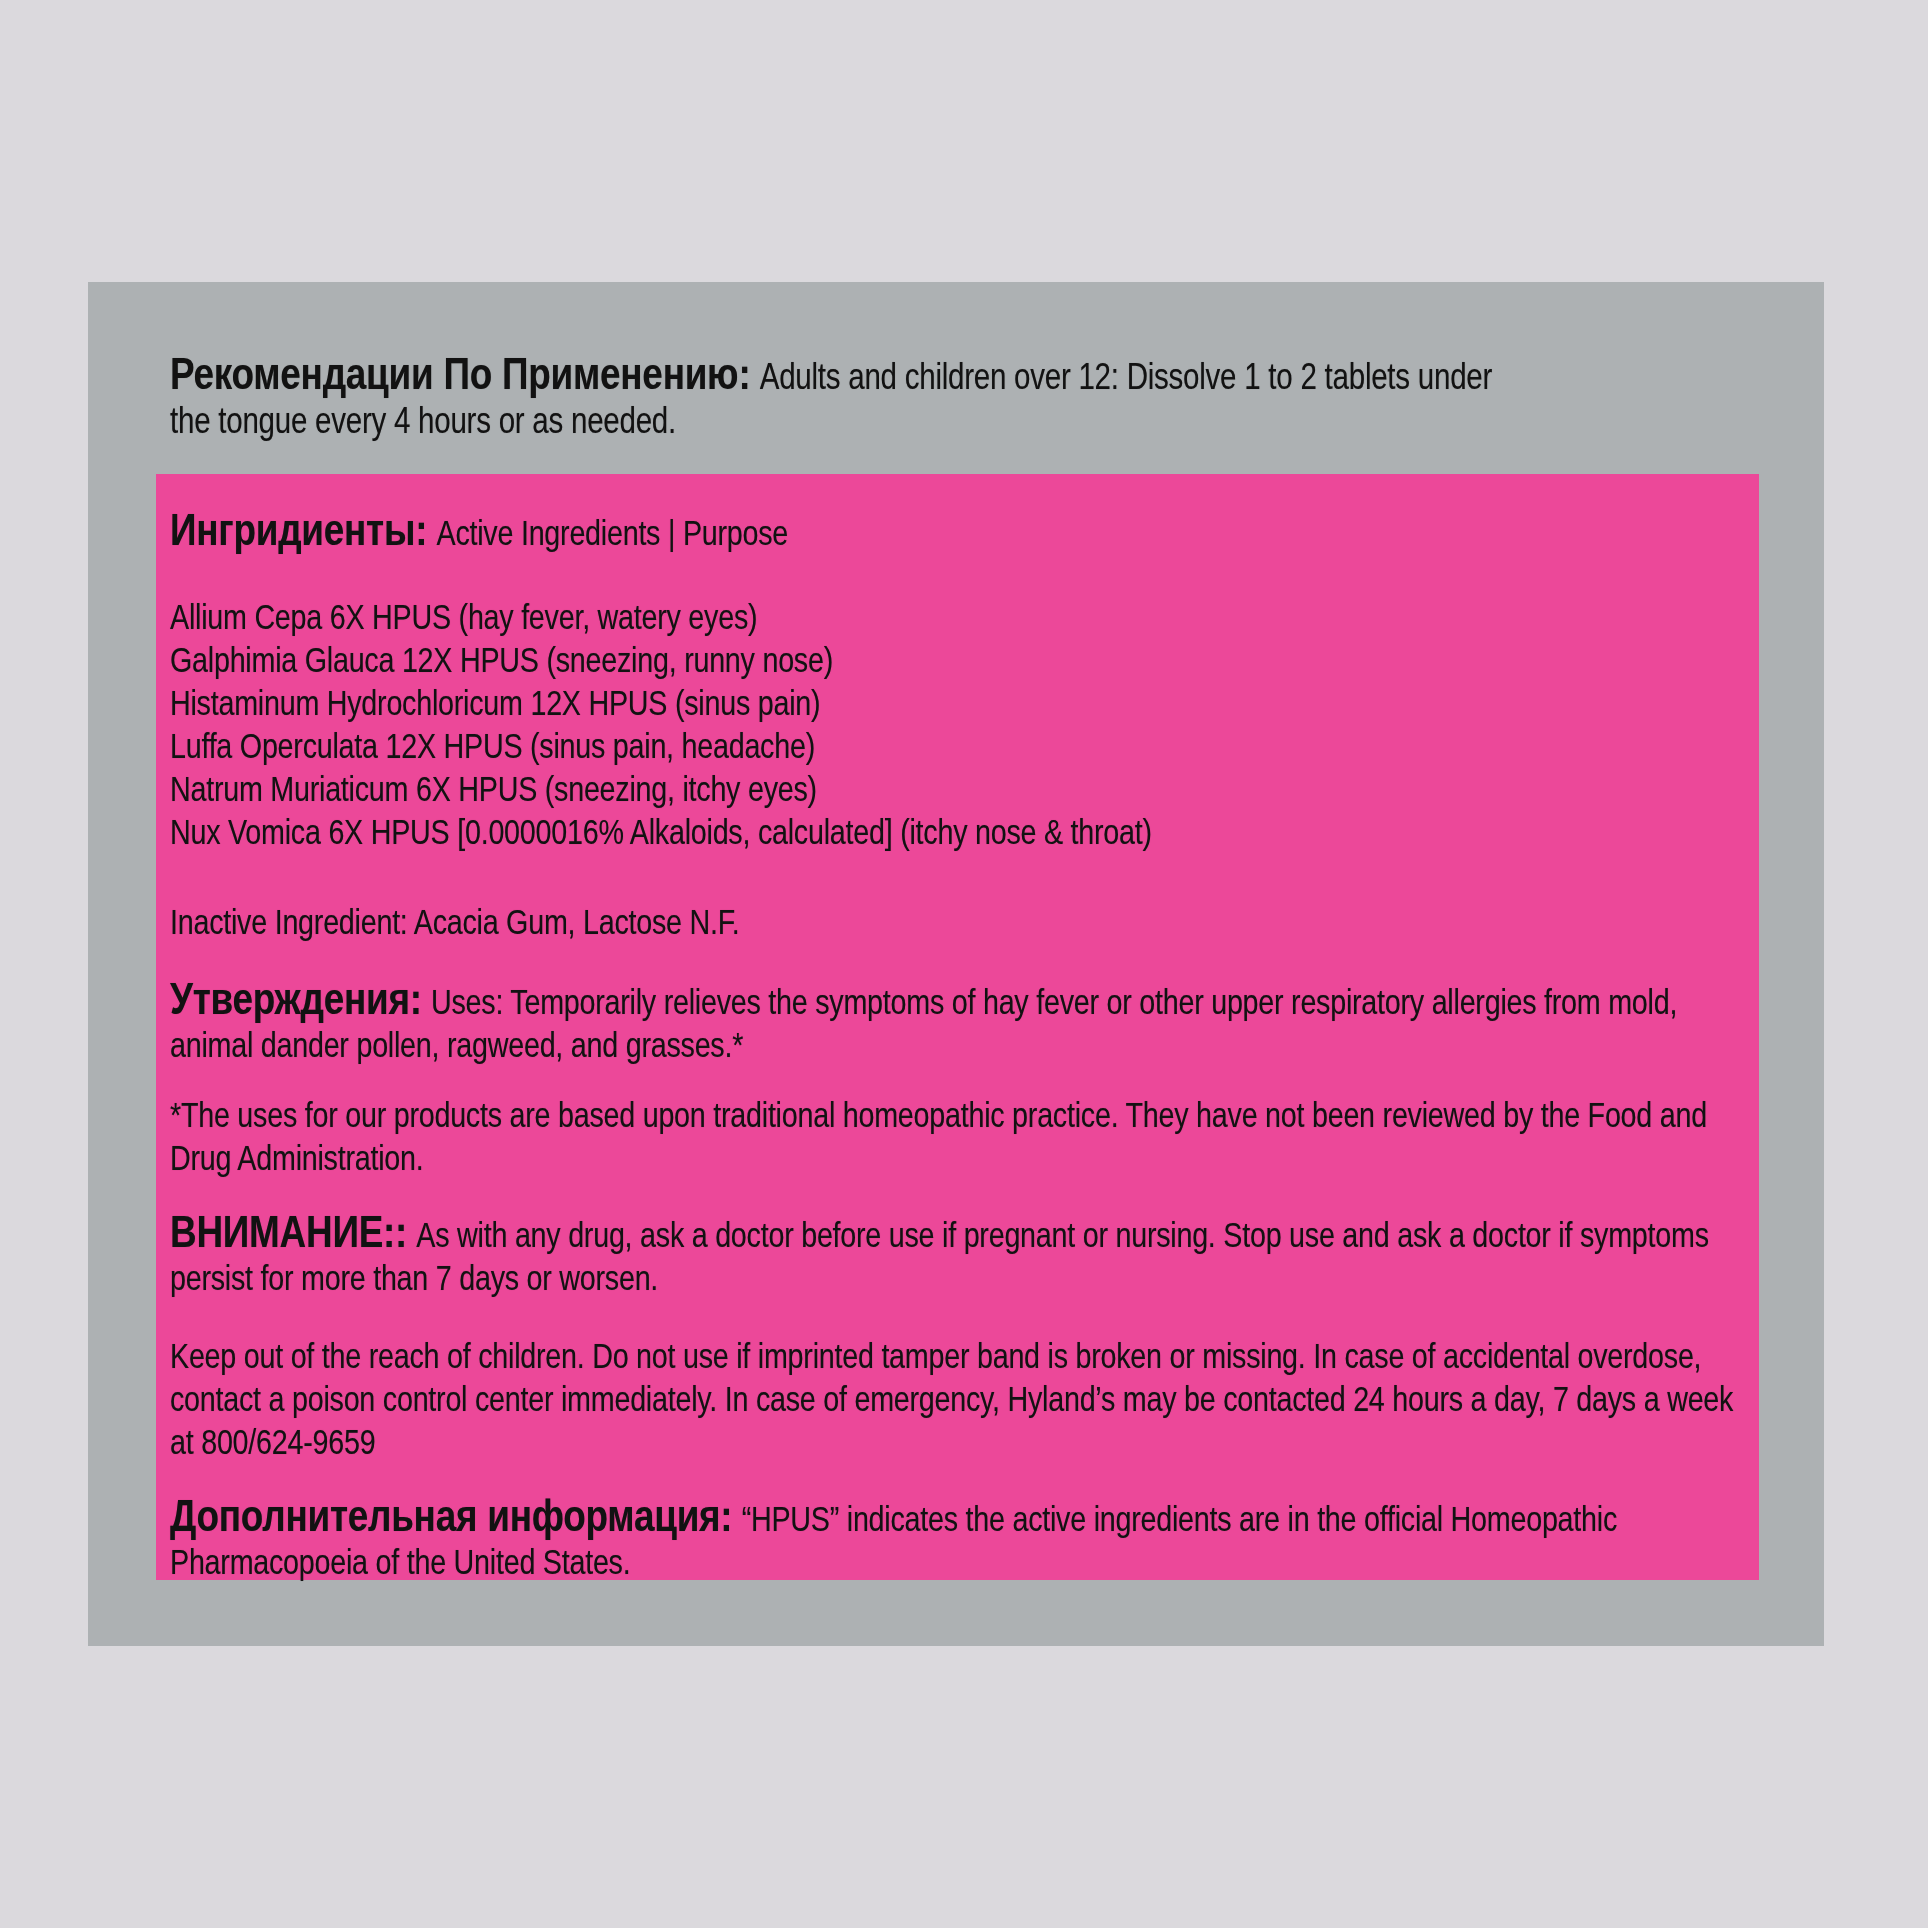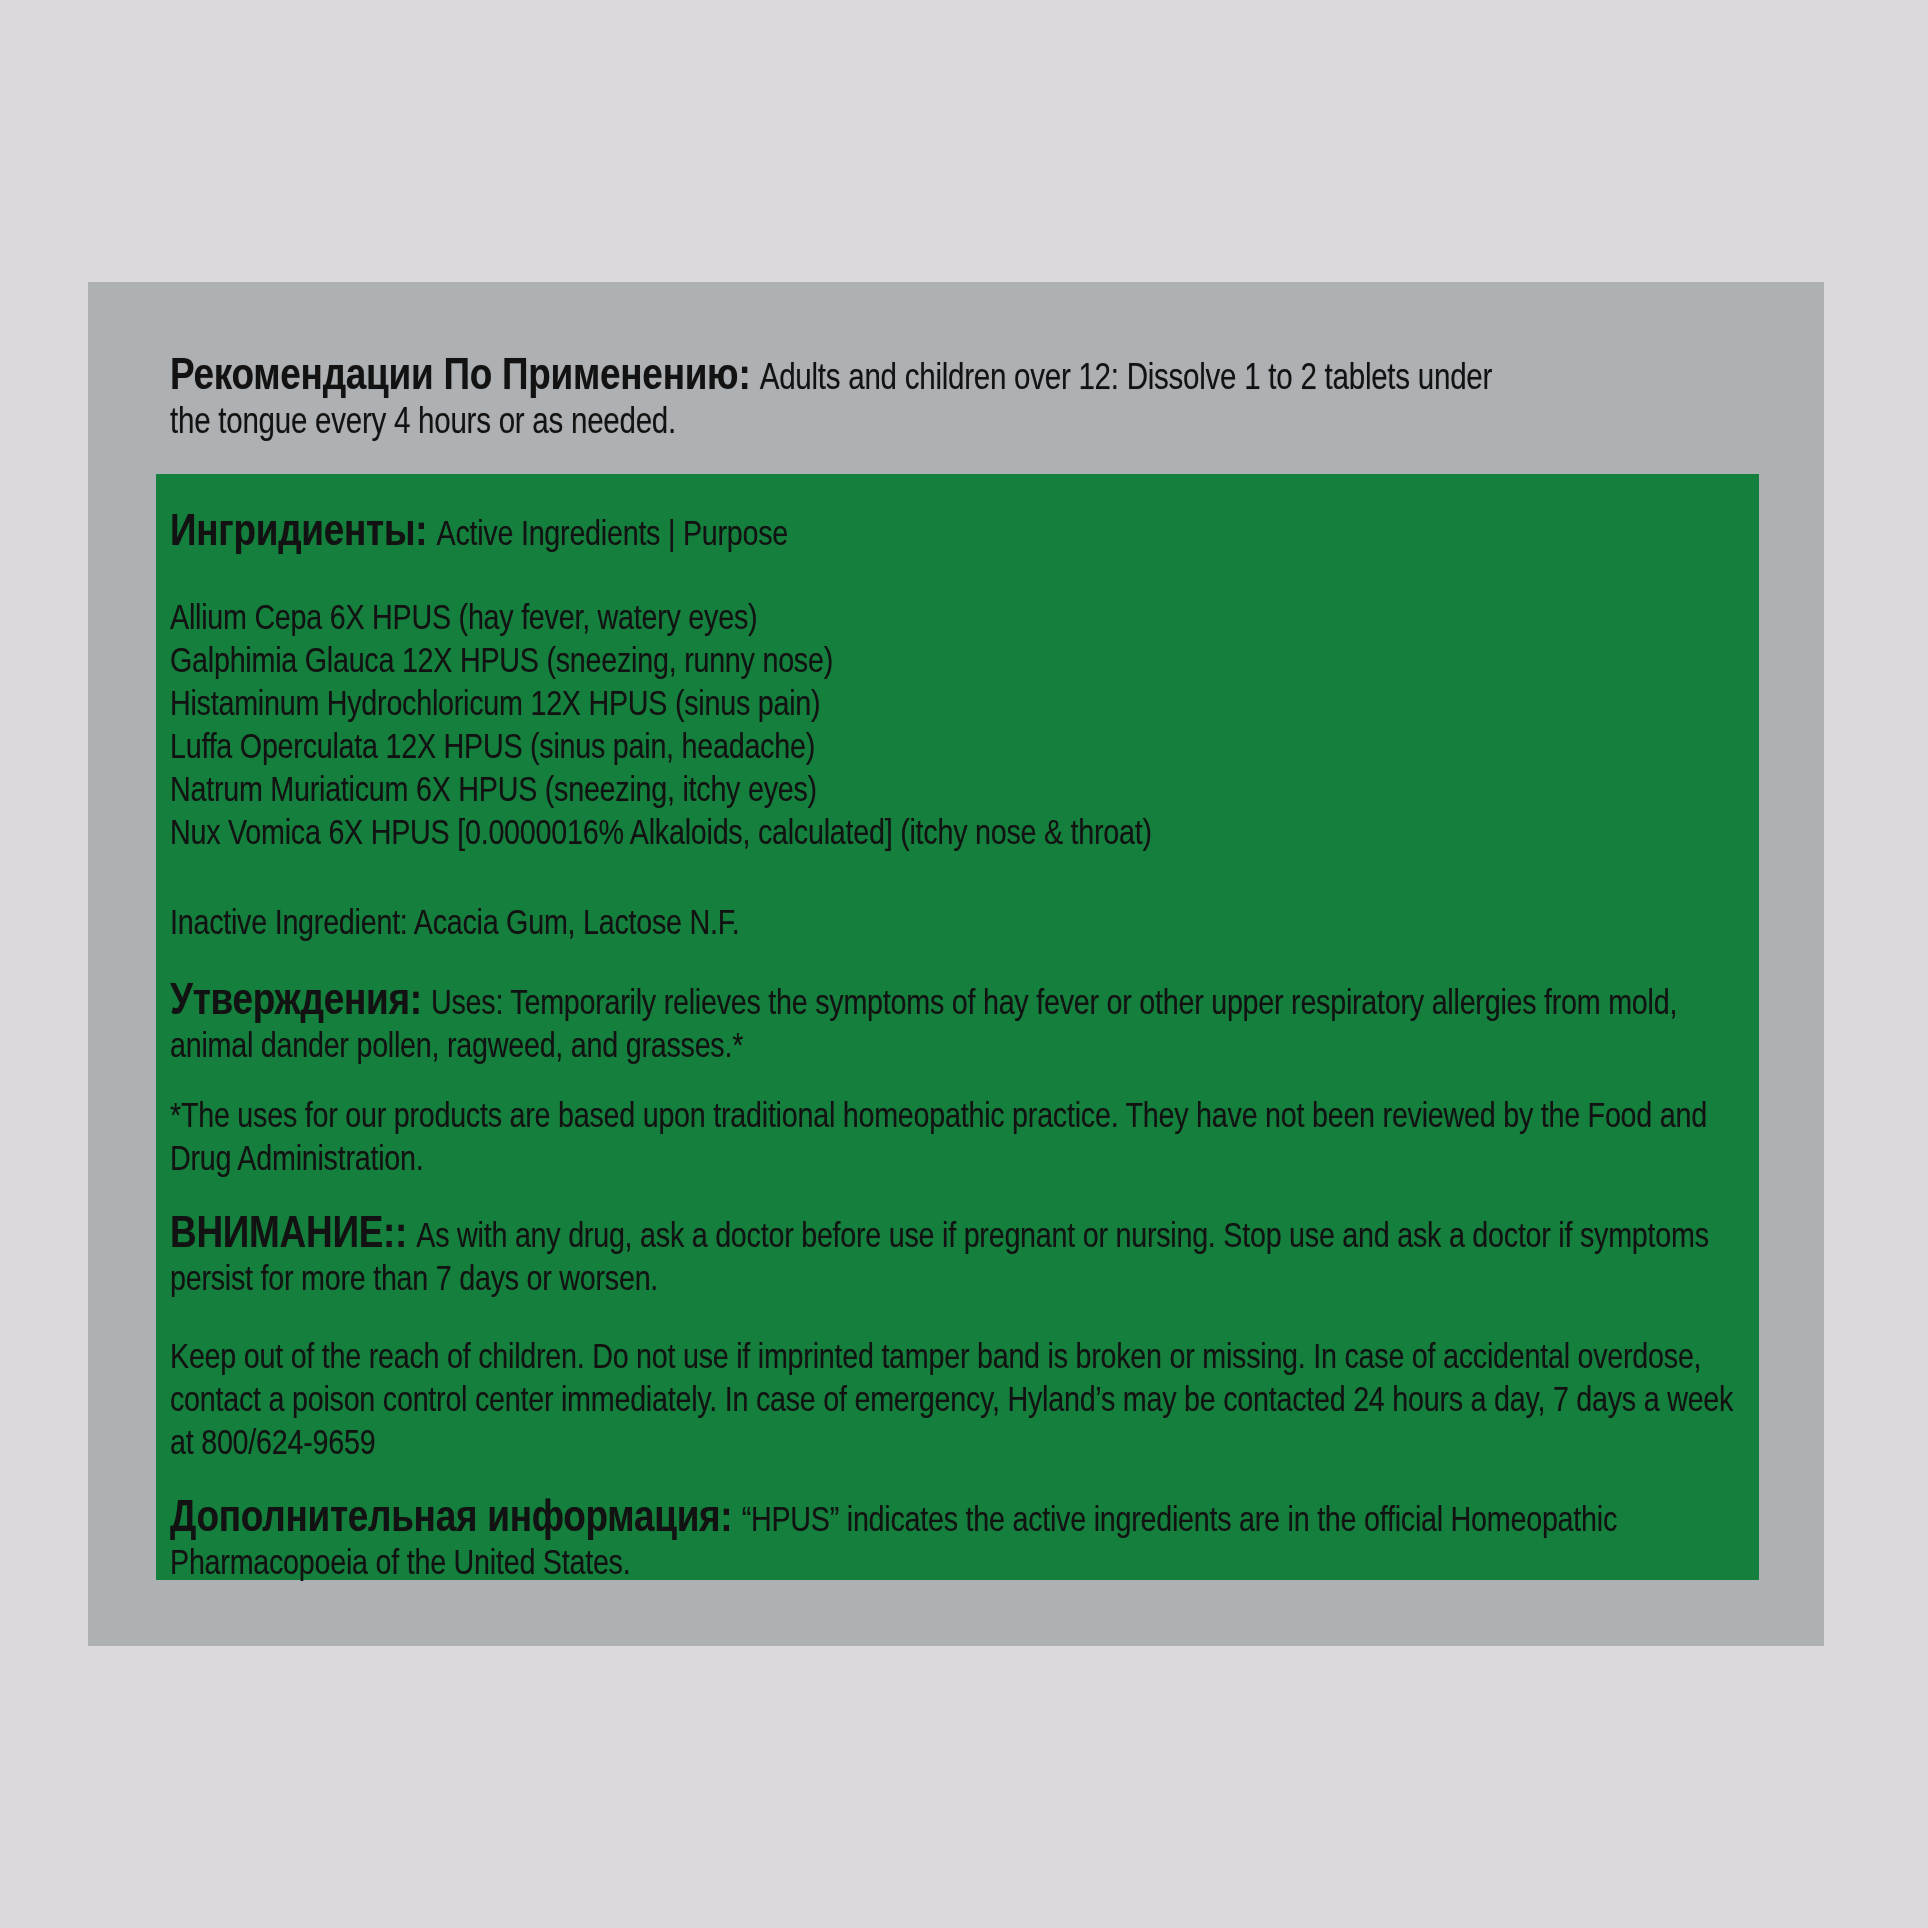--- a/index.html
+++ b/index.html
@@ -30,21 +30,21 @@
     width: 1714px;
     font-size: 36px;
     line-height: 44px;
   }
   .b { font-weight: bold; }
   .cy { font-size: 45px; margin-right: 11.3px; }
   .white-panel {
     position: absolute;
     left: 68px; top: 192px;
     width: 1603px; height: 1106px;
-    background: #15803d;
+    background: #ec4899;
   }
   .content {
     position: absolute;
     left: 14px; top: 34px;
     width: 1921px;
     font-size: 35px;
     line-height: 43px;
   }
   .mb-ingh  { margin-bottom: 41px; }
   .mb-list  { margin-bottom: 47px; }

